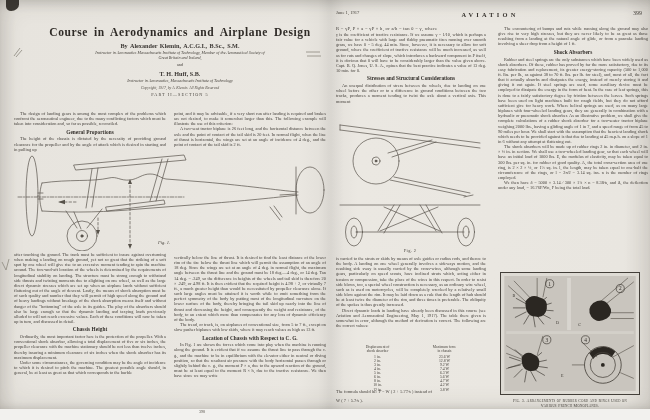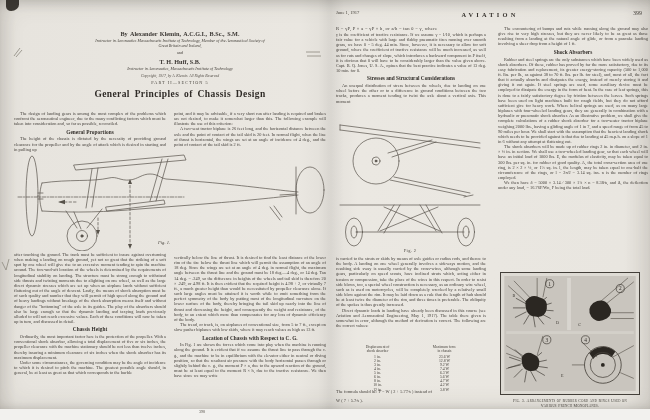--- a/index.html
+++ b/index.html
@@ -58,29 +58,29 @@
       <path class="pencil" d="M2 10 L8 2 M4 11 L10 4"></path>
     </svg>
   <svg class="abs" style="left:305px;top:49px" width="18" height="10">
       <path class="pencil" d="M1 3 H15 M2 7 H16"></path>
     </svg>
   <svg class="abs" style="left:1px;top:258px" width="10" height="16">
       <path class="pencil" d="M1 4 L5 12 L8 1"></path>
     </svg>
 
   <div class="abs tc" style="left:30px;top:26px;width:300px;">
+    <div class="title">Course in Aerodynamics and Airplane Design</div>
     <div class="byline">By Alexander Klemin, A.C.G.I., B.Sc., S.M.</div>
     <div class="affil">Instructor in Aeronautics Massachusetts Institute of Technology, Member of the Aeronautical Society of</div>
     <div class="affil" style="margin-top:0">Great Britain and Ireland,</div>
     <div class="mini" style="margin-top:2px">and</div>
     <div class="author2">T. H. Huff, S.B.</div>
     <div class="affil">Instructor in Aeronautics, Massachusetts Institute of Technology</div>
     <div class="copyr">Copyright, 1917, by A. Klemin.  All Rights Reserved</div>
     <div class="partline">PART II—SECTION 5</div>
-    <div class="sectitle">General Principles of Chassis Design</div>
   </div>
 
   <div class="abs bt clip" style="left:14px;top:111px;width:152px;height:42px;">
     <p class="ind">The design of landing gears is among the most complex of the problems which confront the aeronautical engineer, due to the many conflicting factors which must be taken into consideration and, so far as possible, reconciled.</p>
     <div class="hs">General Proportions</div>
     <p class="ind">The height of the chassis is dictated by the necessity of providing ground clearance for the propeller and by the angle of attack which is desired in starting and in pulling up</p>
   </div>
 
   <div class="abs bt clip" style="left:174px;top:111px;width:152px;height:42px;">
     <p>point, and it may be advisable, if a very short run after landing is required and brakes are not desired, to make it somewhat larger than this.  The following example will illustrate the use of this criterion:</p>

